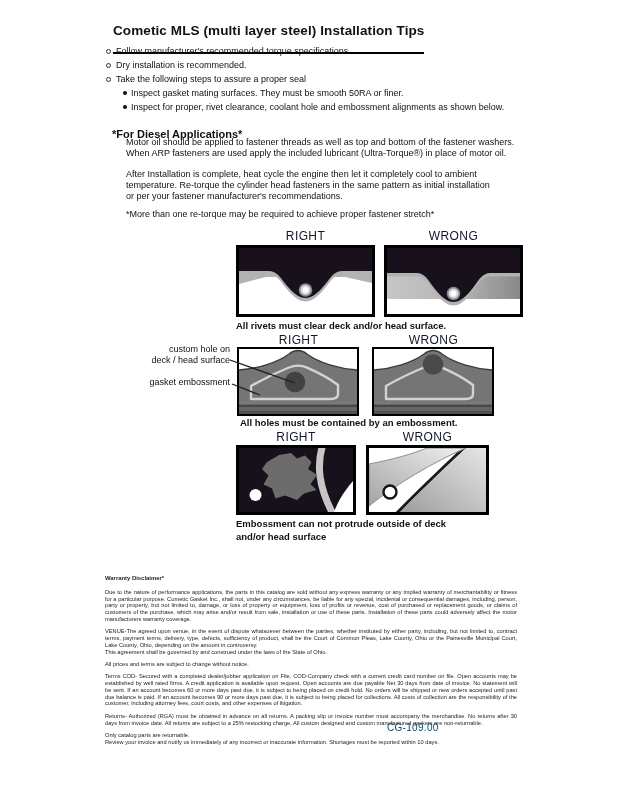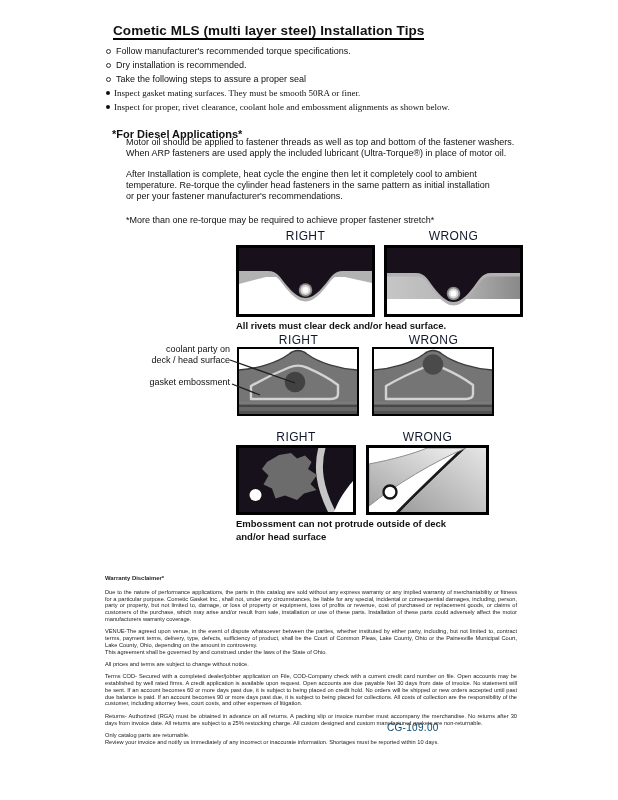--- a/index.html
+++ b/index.html
@@ -4,25 +4,25 @@
 <style>
   html,body { margin:0; padding:0; background:#e8e8e8; }
   .page {
     position:relative; width:618px; height:800px; margin:0 auto;
     background:#ffffff; overflow:hidden;
     font-family:"Liberation Sans", sans-serif; color:#111;
   }
   .title {
     position:absolute; left:113px; top:23px;
     font-size:13.5px; font-weight:bold; letter-spacing:.1px;
-    border-bottom:2px solid #000; padding-bottom:0; display:inline-block;
+    border-bottom:2px solid #000; padding-bottom:14px; display:inline-block;
   }
   .bullets { position:absolute; left:106px; top:44px; font-size:9px; }
   .bullet { display:flex; align-items:flex-start; line-height:14px; }
-  .bullet.sub { margin-left:0;font-family:Liberation Serif, serif; }
+  .bullet.sub { margin-left:17px; }
   .marker-open {
     flex:none; width:3px; height:3px; border:1px solid #333; border-radius:50%;
     margin:5px 5px 0 0;
   }
   .marker-filled {
     flex:none; width:4px; height:4px; background:#111; border-radius:50%;
     margin:5px 4px 0 0;
   }
   .diesel-heading { position:absolute; left:112px; top:120px; font-size:11px; font-weight:bold;margin-top:8px; }
   .para { position:absolute; left:112px; font-size:9px; line-height:11.2px; white-space:nowrap;margin-left:14px; }
@@ -78,21 +78,21 @@
 
   <div class="para" style="top:137px">
     <div>Motor oil should be applied to fastener threads as well as top and bottom of the fastener washers.</div>
     <div>When ARP fasteners are used apply the included lubricant (Ultra-Torque®) in place of motor oil.</div>
   </div>
   <div class="para" style="top:169px">
     <div>After Installation is complete, heat cycle the engine then let it completely cool to ambient</div>
     <div>temperature. Re-torque the cylinder head fasteners in the same pattern as initial installation</div>
     <div>or per your fastener manufacturer's recommendations.</div>
   </div>
-  <div class="para" style="top:215px">
+  <div class="para" style="top:209px">
     <div>*More than one re-torque may be required to achieve proper fastener stretch*</div>
   </div>
 
   <div class="dg-label" style="left:236px;top:229px;width:139px">RIGHT</div>
   <div class="dg-label" style="left:384px;top:229px;width:139px">WRONG</div>
 
   <div class="dg-box" style="left:236px;top:245px">
     <svg width="133" height="66" viewBox="0 0 133 66">
       <rect width="133" height="66" fill="#ffffff"></rect>
       <rect x="0" y="23" width="133" height="6" fill="#b2b2b2"></rect>
@@ -124,21 +124,21 @@
       <circle cx="66.5" cy="45.5" r="2.9" fill="#ffffff"></circle>
     </svg>
   </div>
 
   <div class="caption" style="left:236px;top:320px">All rivets must clear deck and/or head surface.</div>
 
   <div class="dg-label" style="left:237px;top:333px;width:123px">RIGHT</div>
   <div class="dg-label" style="left:372px;top:333px;width:123px">WRONG</div>
 
   <div class="ann" style="top:344px">
-    <div>coolant party on</div>
+    <div>custom hole on</div>
     <div>deck / head surface</div>
   </div>
   <div class="ann" style="top:377px">
     <div>gasket embossment</div>
   </div>
 
   <div class="dg-box thin" style="left:237px;top:347px">
     <svg width="118" height="65" viewBox="0 0 118 65">
       <rect width="118" height="65" fill="#ffffff"></rect>
       <path d="M0,21 C 18,19.5 38,14 50,5 C 53,2.5 56,1.5 59,1.5 C 62,1.5 65,2.5 68,5 C 80,14 100,19.5 118,21 L118,65 L0,65 Z" fill="#757575"></path>
@@ -164,20 +164,21 @@
       <path d="M12,50 L12,37 C 26,29 40,22.5 50,18.5 C 56,16 62,16 68,18.7 C 79,23.5 91,30 99,36 L99,45 C 99,48.8 96,50 91.5,50 Z" fill="none" stroke="#d3d3d3" stroke-width="2.4" stroke-linejoin="round"></path>
       <circle cx="59" cy="15.5" r="10.3" fill="#4a4a4a"></circle>
     </svg>
   </div>
 
   <svg class="leader" width="105" height="50">
     <line x1="30" y1="8" x2="95" y2="31" stroke="#1d1d1d" stroke-width="1.3"></line>
     <line x1="32" y1="32" x2="60" y2="43" stroke="#1d1d1d" stroke-width="1.3"></line>
   </svg>
 
+  <div class="caption" style="left:240px;top:417px">All holes must be contained by an embossment.</div>
 
   <div class="dg-label" style="left:236px;top:430px;width:120px">RIGHT</div>
   <div class="dg-label" style="left:366px;top:430px;width:123px">WRONG</div>
 
   <div class="dg-box" style="left:236px;top:445px">
     <svg width="114" height="64" viewBox="0 0 114 64">
       <rect width="114" height="64" fill="#17111b"></rect>
       <path d="M84,-4 C 77,18 80,40 95,68" stroke="#c6c6c6" stroke-width="7" fill="none"></path>
       <path d="M95,64 L114,64 L114,33 C 106,42 99,53 95,64 Z" fill="#ffffff"></path>
       <path d="M28,14 L40,7 L52,5 L58,10.5 L66,7.5 L72.5,14 L69,21 L78,27 L71.5,36 L77.5,42 L65,45.5 L58,52 L46,47.5 L36.5,50.5 L33,40.5 L24.5,36.5 L29.5,27.5 L23,21 Z" fill="#6c6c6c"></path>

